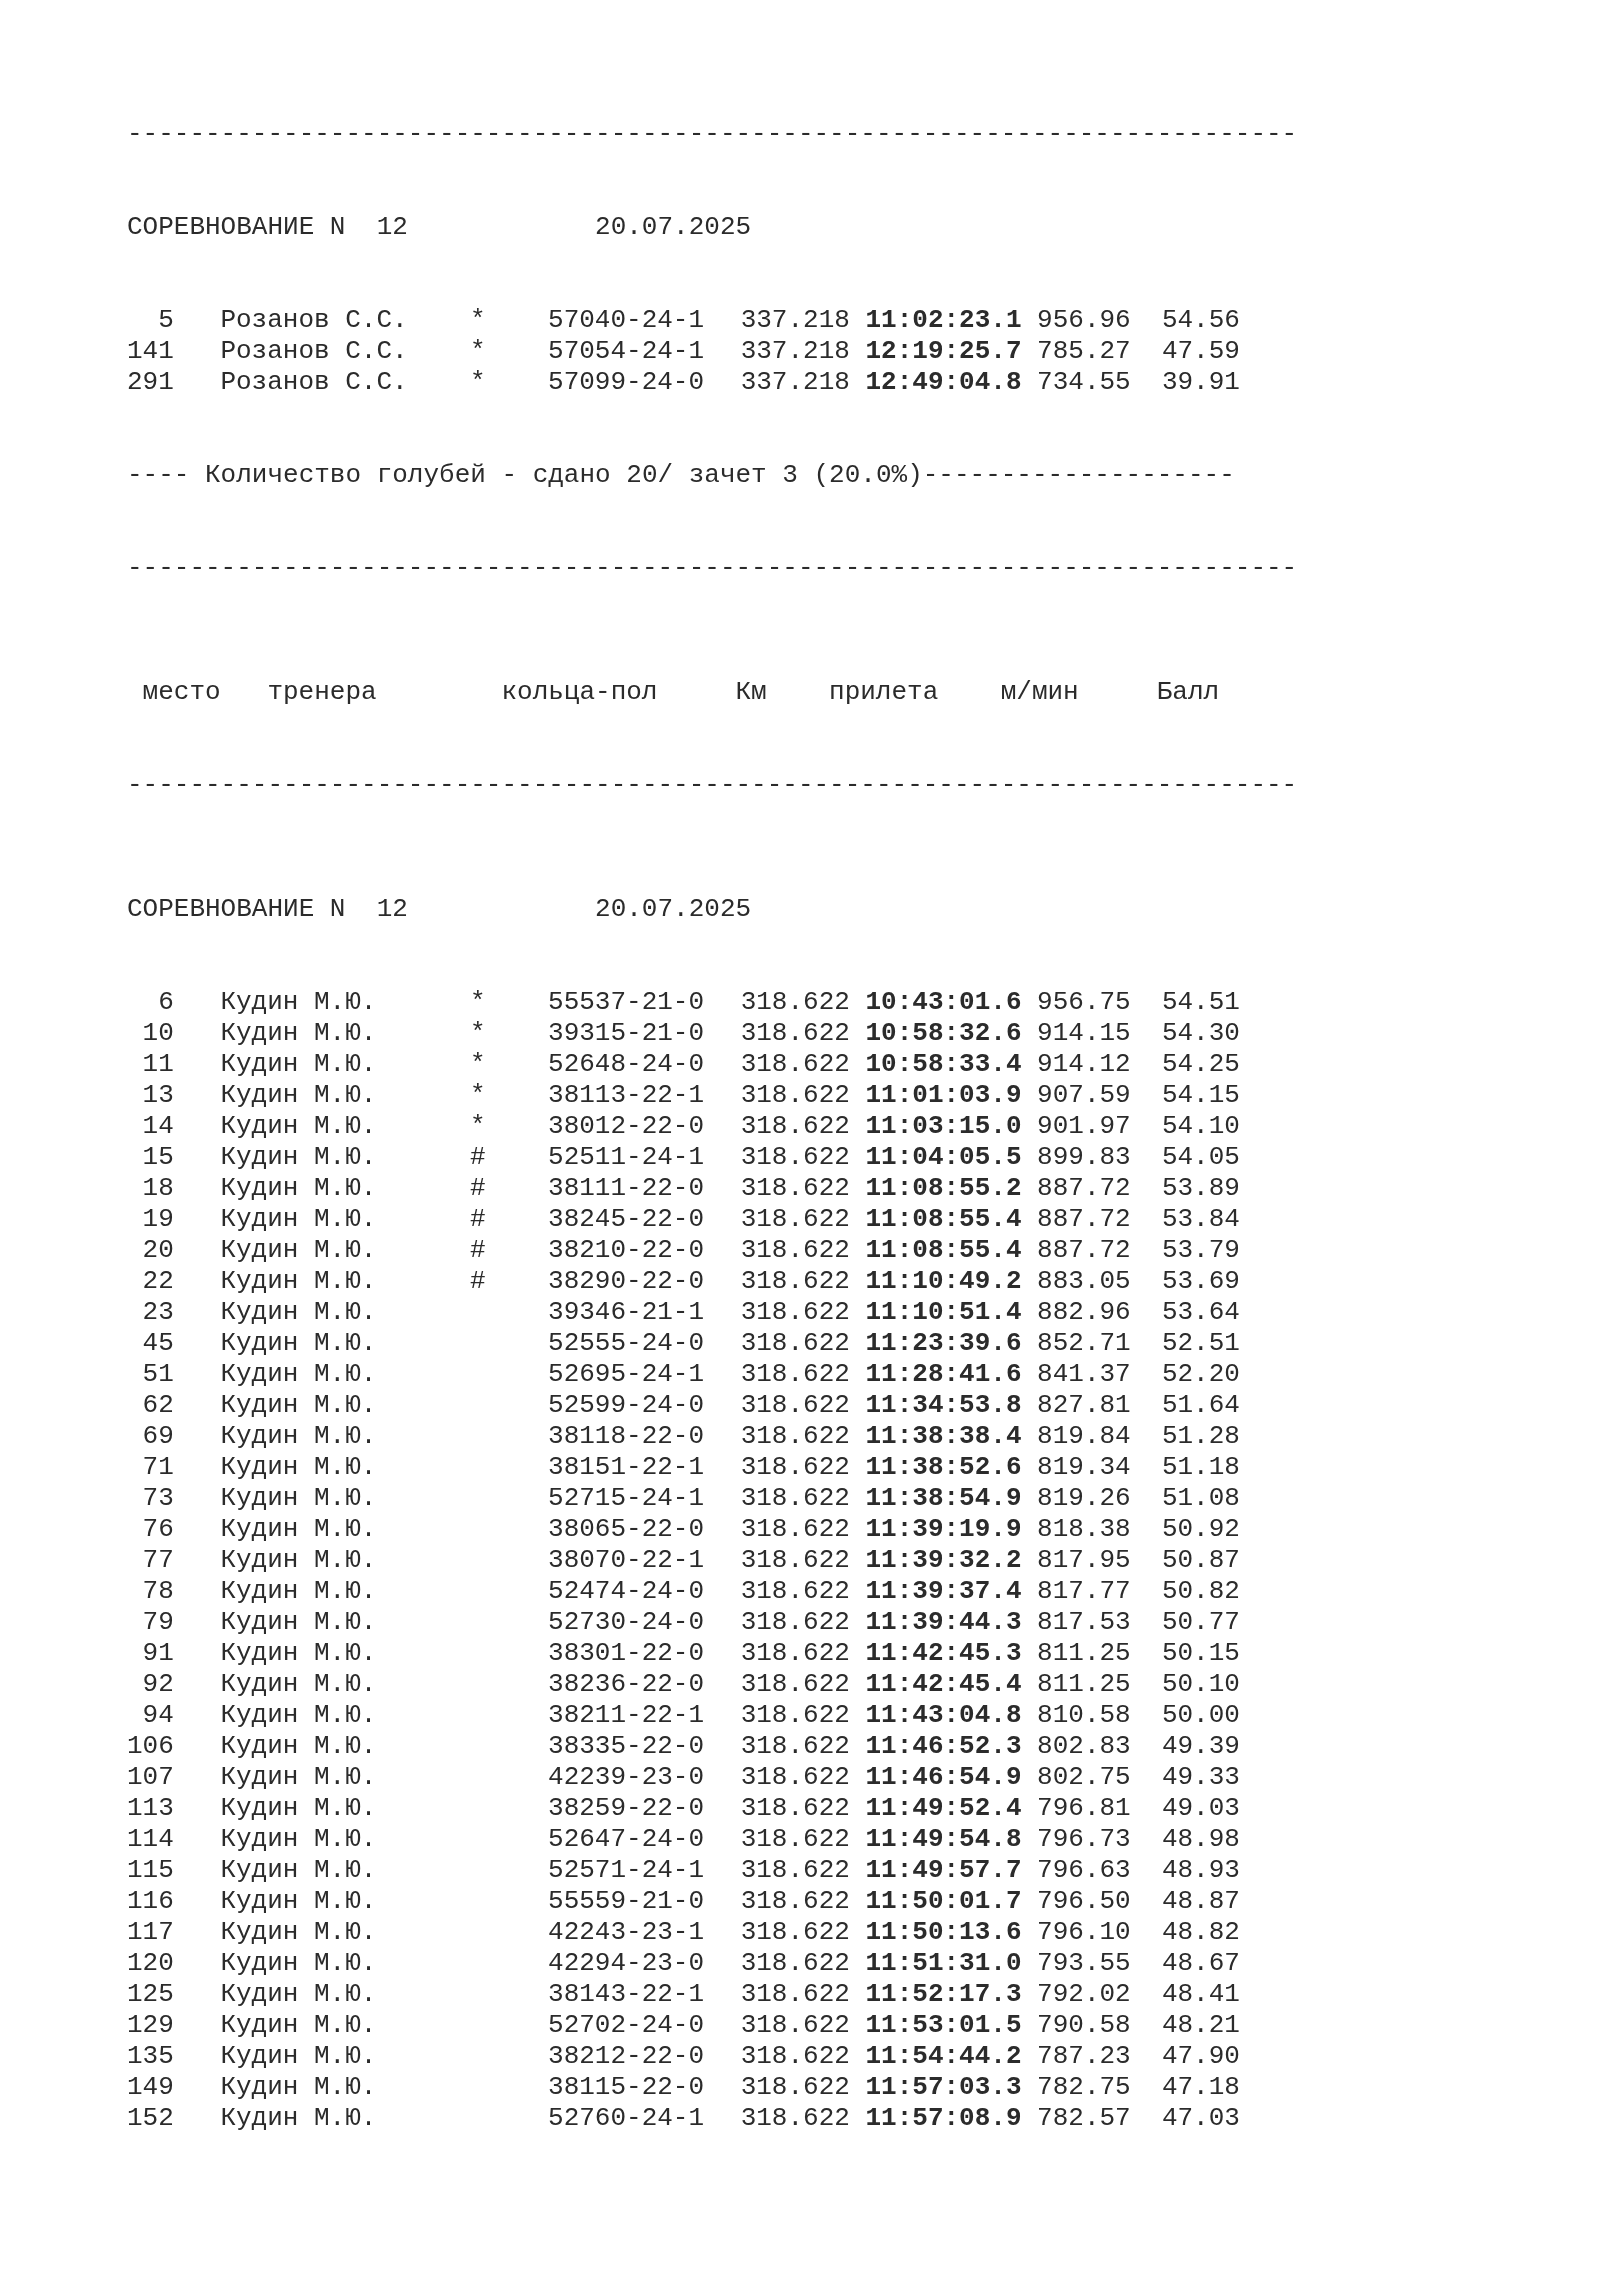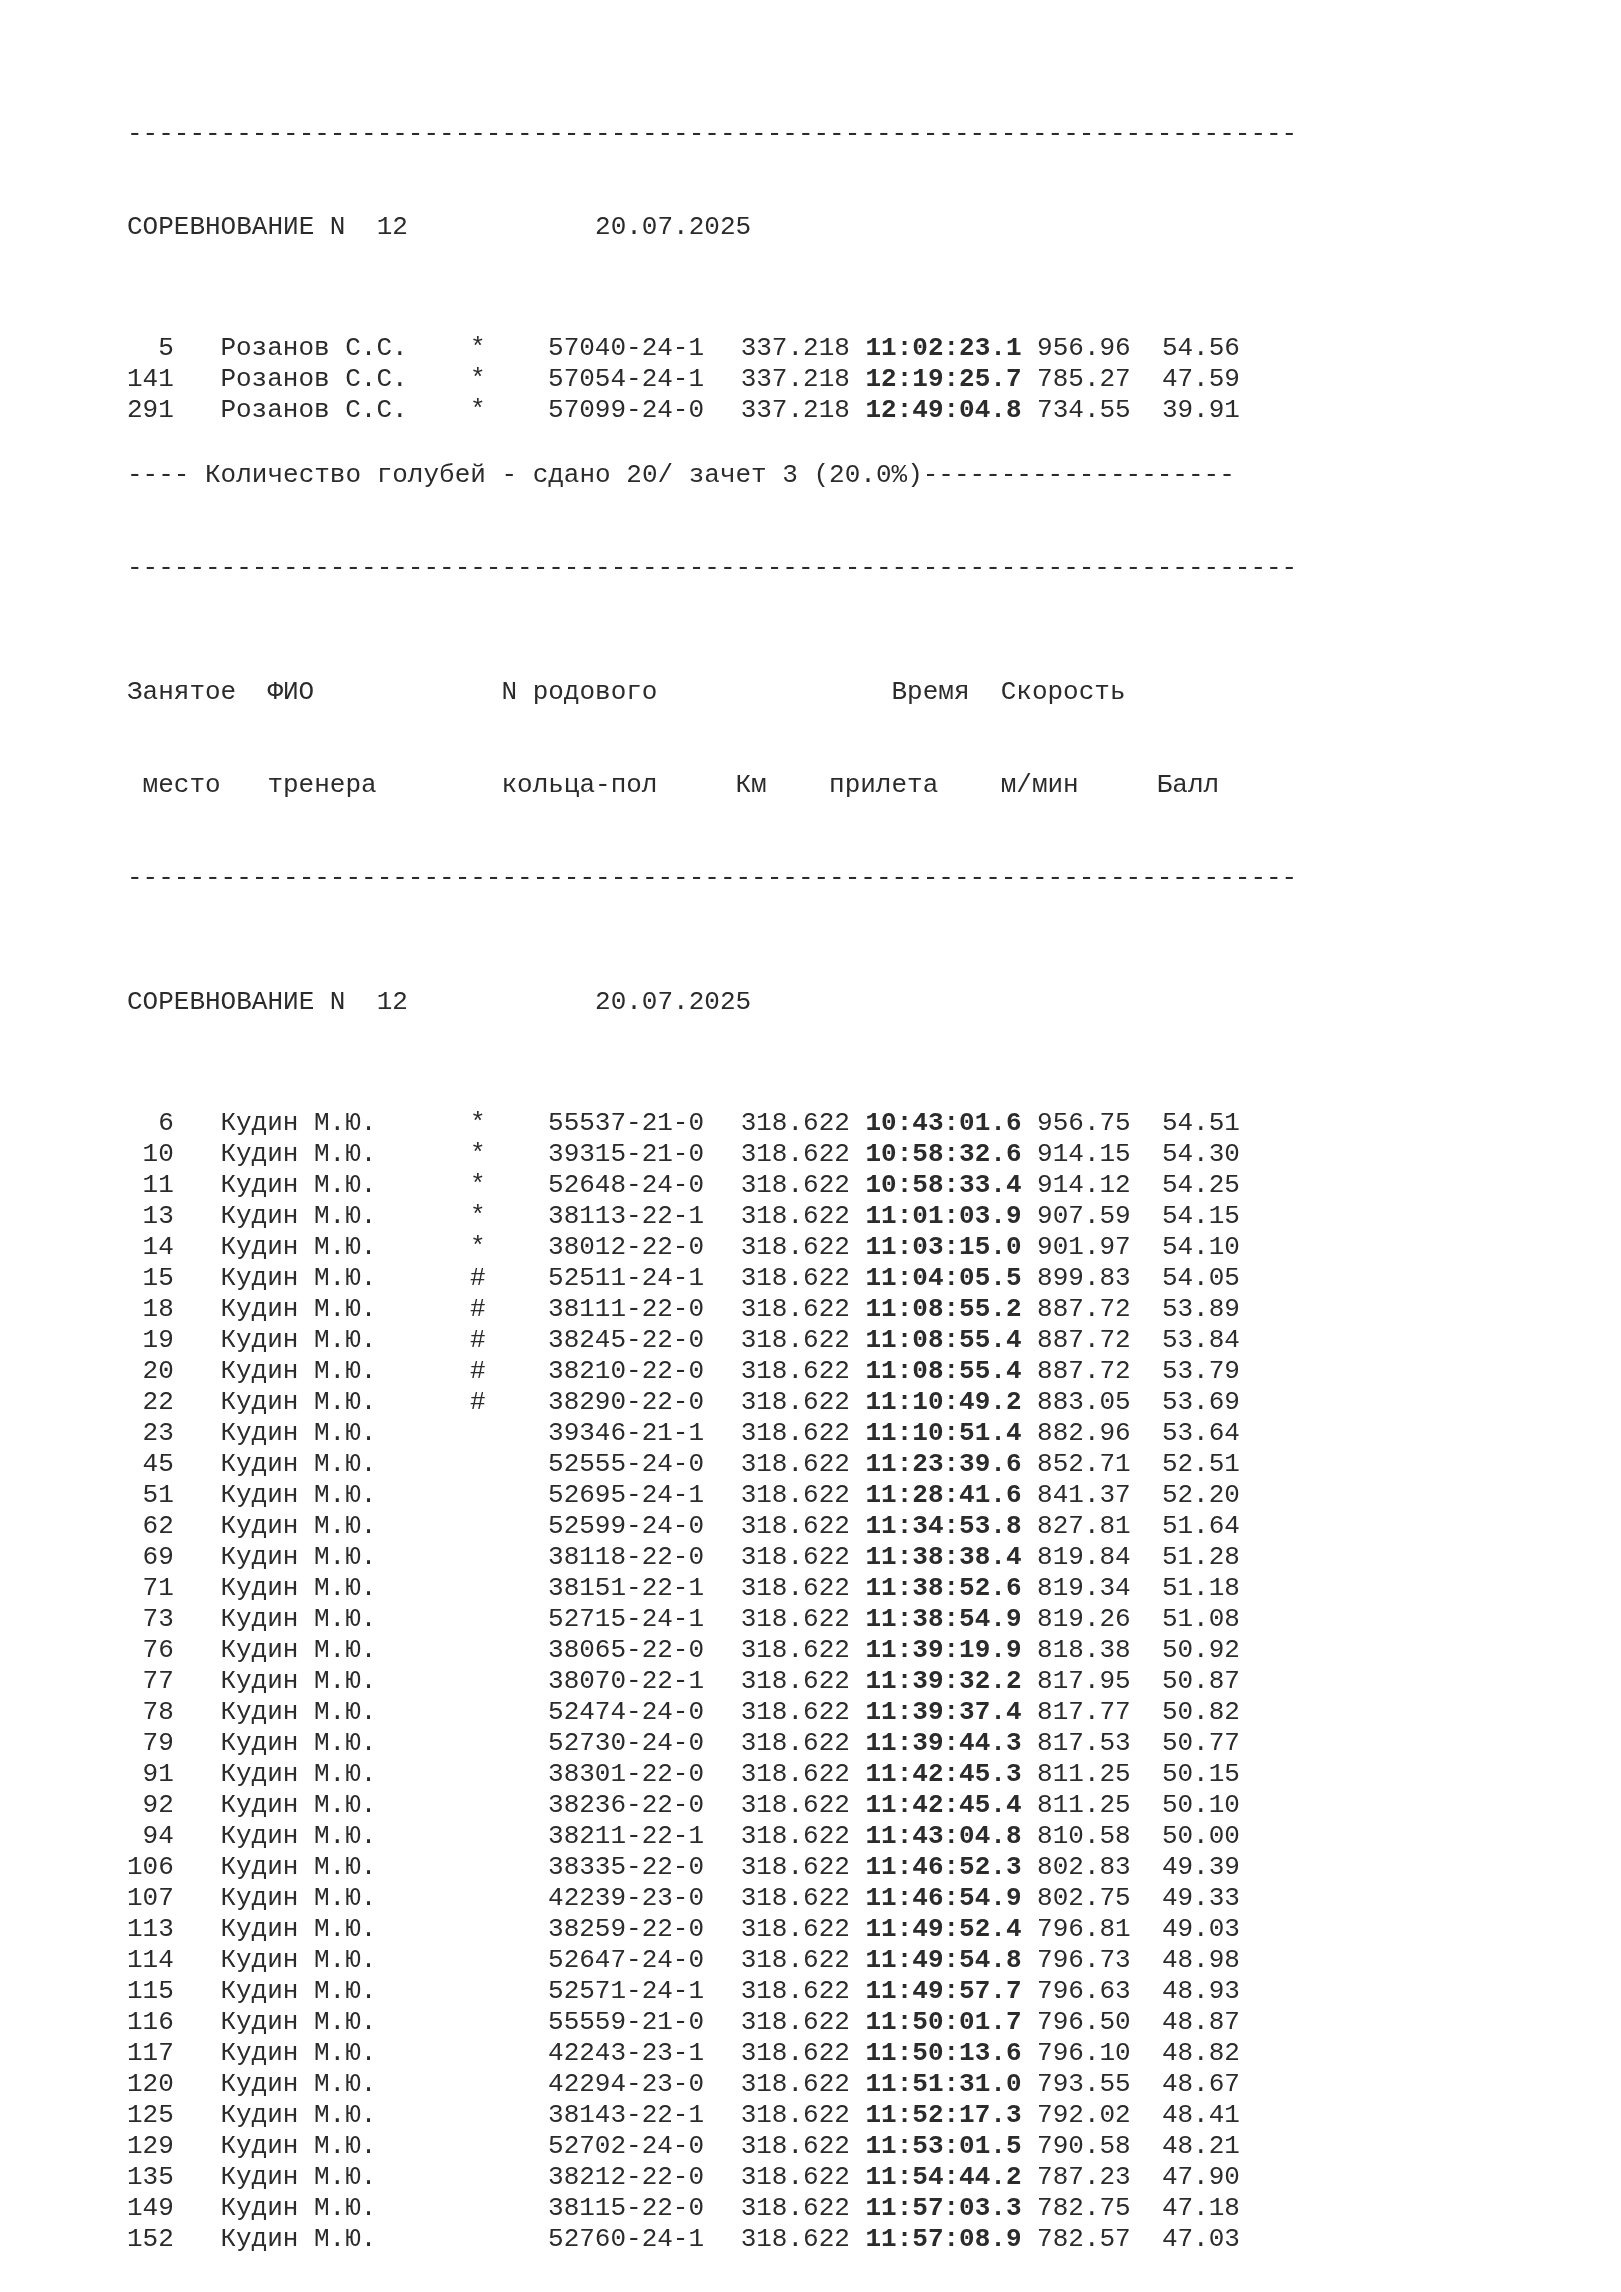--- a/index.html
+++ b/index.html
@@ -9,36 +9,35 @@
     font-family: "Liberation Mono", "DejaVu Sans Mono", monospace;
     font-size: 26px; line-height: 31px; color: #2b2b2b;
     white-space: pre; letter-spacing: 0;
   }
   .line { display: block; height: 31px; }
   .c { display: inline-block; }
   .w3 { width: 3ch; text-align: right; }
   .w1 { width: 1ch; }
   .name { width: 16ch; text-align: left; margin-left: 31px; }
   .flag { width: 5ch; text-align: left; }
-  .ring { width: 11ch; text-align: left; margin-top: 28px; }
+  .ring { width: 11ch; text-align: left; }
   .km { width: 8ch; text-align: left; margin-left: 21px; }
   .time { width: 11ch; text-align: left; font-weight: bold; }
   .speed { width: 8ch; text-align: right; }
   .score { width: 7ch; text-align: right; }
 </style>
 </head>
 <body>
 
 <div class="page">
   <span class="line">---------------------------------------------------------------------------</span>
   <span class="line"><span class="c" style="width:30ch">СОРЕВНОВАНИЕ N  12</span><span class="c">20.07.2025</span></span>
   <div id="section1-rows"><span class="line"><span class="c w3">5</span><span class="c w1"></span><span class="c name">Розанов С.С.</span><span class="c flag">*</span><span class="c ring">57040-24-1</span><span class="c km">337.218</span><span class="c time">11:02:23.1</span><span class="c speed" style="width:6ch">956.96</span><span class="c score">54.56</span></span><span class="line"><span class="c w3">141</span><span class="c w1"></span><span class="c name">Розанов С.С.</span><span class="c flag">*</span><span class="c ring">57054-24-1</span><span class="c km">337.218</span><span class="c time">12:19:25.7</span><span class="c speed" style="width:6ch">785.27</span><span class="c score">47.59</span></span><span class="line"><span class="c w3">291</span><span class="c w1"></span><span class="c name">Розанов С.С.</span><span class="c flag">*</span><span class="c ring">57099-24-0</span><span class="c km">337.218</span><span class="c time">12:49:04.8</span><span class="c speed" style="width:6ch">734.55</span><span class="c score">39.91</span></span></div>
   <span class="line">---- Количество голубей - сдано 20/ зачет 3 (20.0%)--------------------</span>
   <span class="line">---------------------------------------------------------------------------</span>
 
-  <span class="line"><span class="c" style="width:8ch">Занятое</span><span class="c" style="width:15ch;padding-left:1ch;box-sizing:content-box">ФИО</span><span class="c" style="width:10ch">N родового</span><span class="c" style="width:9ch"></span><span class="c" style="width:11ch;text-align:right">Время</span><span class="c" style="width:10ch;text-align:right">Скорость</span></span>
   <span class="line"><span class="c" style="width:7ch;padding-left:1ch;box-sizing:content-box">место</span><span class="c" style="width:15ch;padding-left:1ch;box-sizing:content-box">тренера</span><span class="c" style="width:10ch">кольца-пол</span><span class="c" style="width:7ch;text-align:right">Км</span><span class="c" style="width:11ch;text-align:right">прилета</span><span class="c" style="width:9ch;text-align:right">м/мин</span><span class="c" style="width:9ch;text-align:right">Балл</span></span>
   <span class="line">---------------------------------------------------------------------------</span>
 
   <span class="line"><span class="c" style="width:30ch">СОРЕВНОВАНИЕ N  12</span><span class="c">20.07.2025</span></span>
   <div id="section2-rows"><span class="line"><span class="c w3">6</span><span class="c w1"></span><span class="c name">Кудин М.Ю.</span><span class="c flag">*</span><span class="c ring">55537-21-0</span><span class="c km">318.622</span><span class="c time">10:43:01.6</span><span class="c speed" style="width:6ch">956.75</span><span class="c score">54.51</span></span><span class="line"><span class="c w3">10</span><span class="c w1"></span><span class="c name">Кудин М.Ю.</span><span class="c flag">*</span><span class="c ring">39315-21-0</span><span class="c km">318.622</span><span class="c time">10:58:32.6</span><span class="c speed" style="width:6ch">914.15</span><span class="c score">54.30</span></span><span class="line"><span class="c w3">11</span><span class="c w1"></span><span class="c name">Кудин М.Ю.</span><span class="c flag">*</span><span class="c ring">52648-24-0</span><span class="c km">318.622</span><span class="c time">10:58:33.4</span><span class="c speed" style="width:6ch">914.12</span><span class="c score">54.25</span></span><span class="line"><span class="c w3">13</span><span class="c w1"></span><span class="c name">Кудин М.Ю.</span><span class="c flag">*</span><span class="c ring">38113-22-1</span><span class="c km">318.622</span><span class="c time">11:01:03.9</span><span class="c speed" style="width:6ch">907.59</span><span class="c score">54.15</span></span><span class="line"><span class="c w3">14</span><span class="c w1"></span><span class="c name">Кудин М.Ю.</span><span class="c flag">*</span><span class="c ring">38012-22-0</span><span class="c km">318.622</span><span class="c time">11:03:15.0</span><span class="c speed" style="width:6ch">901.97</span><span class="c score">54.10</span></span><span class="line"><span class="c w3">15</span><span class="c w1"></span><span class="c name">Кудин М.Ю.</span><span class="c flag">#</span><span class="c ring">52511-24-1</span><span class="c km">318.622</span><span class="c time">11:04:05.5</span><span class="c speed" style="width:6ch">899.83</span><span class="c score">54.05</span></span><span class="line"><span class="c w3">18</span><span class="c w1"></span><span class="c name">Кудин М.Ю.</span><span class="c flag">#</span><span class="c ring">38111-22-0</span><span class="c km">318.622</span><span class="c time">11:08:55.2</span><span class="c speed" style="width:6ch">887.72</span><span class="c score">53.89</span></span><span class="line"><span class="c w3">19</span><span class="c w1"></span><span class="c name">Кудин М.Ю.</span><span class="c flag">#</span><span class="c ring">38245-22-0</span><span class="c km">318.622</span><span class="c time">11:08:55.4</span><span class="c speed" style="width:6ch">887.72</span><span class="c score">53.84</span></span><span class="line"><span class="c w3">20</span><span class="c w1"></span><span class="c name">Кудин М.Ю.</span><span class="c flag">#</span><span class="c ring">38210-22-0</span><span class="c km">318.622</span><span class="c time">11:08:55.4</span><span class="c speed" style="width:6ch">887.72</span><span class="c score">53.79</span></span><span class="line"><span class="c w3">22</span><span class="c w1"></span><span class="c name">Кудин М.Ю.</span><span class="c flag">#</span><span class="c ring">38290-22-0</span><span class="c km">318.622</span><span class="c time">11:10:49.2</span><span class="c speed" style="width:6ch">883.05</span><span class="c score">53.69</span></span><span class="line"><span class="c w3">23</span><span class="c w1"></span><span class="c name">Кудин М.Ю.</span><span class="c flag"></span><span class="c ring">39346-21-1</span><span class="c km">318.622</span><span class="c time">11:10:51.4</span><span class="c speed" style="width:6ch">882.96</span><span class="c score">53.64</span></span><span class="line"><span class="c w3">45</span><span class="c w1"></span><span class="c name">Кудин М.Ю.</span><span class="c flag"></span><span class="c ring">52555-24-0</span><span class="c km">318.622</span><span class="c time">11:23:39.6</span><span class="c speed" style="width:6ch">852.71</span><span class="c score">52.51</span></span><span class="line"><span class="c w3">51</span><span class="c w1"></span><span class="c name">Кудин М.Ю.</span><span class="c flag"></span><span class="c ring">52695-24-1</span><span class="c km">318.622</span><span class="c time">11:28:41.6</span><span class="c speed" style="width:6ch">841.37</span><span class="c score">52.20</span></span><span class="line"><span class="c w3">62</span><span class="c w1"></span><span class="c name">Кудин М.Ю.</span><span class="c flag"></span><span class="c ring">52599-24-0</span><span class="c km">318.622</span><span class="c time">11:34:53.8</span><span class="c speed" style="width:6ch">827.81</span><span class="c score">51.64</span></span><span class="line"><span class="c w3">69</span><span class="c w1"></span><span class="c name">Кудин М.Ю.</span><span class="c flag"></span><span class="c ring">38118-22-0</span><span class="c km">318.622</span><span class="c time">11:38:38.4</span><span class="c speed" style="width:6ch">819.84</span><span class="c score">51.28</span></span><span class="line"><span class="c w3">71</span><span class="c w1"></span><span class="c name">Кудин М.Ю.</span><span class="c flag"></span><span class="c ring">38151-22-1</span><span class="c km">318.622</span><span class="c time">11:38:52.6</span><span class="c speed" style="width:6ch">819.34</span><span class="c score">51.18</span></span><span class="line"><span class="c w3">73</span><span class="c w1"></span><span class="c name">Кудин М.Ю.</span><span class="c flag"></span><span class="c ring">52715-24-1</span><span class="c km">318.622</span><span class="c time">11:38:54.9</span><span class="c speed" style="width:6ch">819.26</span><span class="c score">51.08</span></span><span class="line"><span class="c w3">76</span><span class="c w1"></span><span class="c name">Кудин М.Ю.</span><span class="c flag"></span><span class="c ring">38065-22-0</span><span class="c km">318.622</span><span class="c time">11:39:19.9</span><span class="c speed" style="width:6ch">818.38</span><span class="c score">50.92</span></span><span class="line"><span class="c w3">77</span><span class="c w1"></span><span class="c name">Кудин М.Ю.</span><span class="c flag"></span><span class="c ring">38070-22-1</span><span class="c km">318.622</span><span class="c time">11:39:32.2</span><span class="c speed" style="width:6ch">817.95</span><span class="c score">50.87</span></span><span class="line"><span class="c w3">78</span><span class="c w1"></span><span class="c name">Кудин М.Ю.</span><span class="c flag"></span><span class="c ring">52474-24-0</span><span class="c km">318.622</span><span class="c time">11:39:37.4</span><span class="c speed" style="width:6ch">817.77</span><span class="c score">50.82</span></span><span class="line"><span class="c w3">79</span><span class="c w1"></span><span class="c name">Кудин М.Ю.</span><span class="c flag"></span><span class="c ring">52730-24-0</span><span class="c km">318.622</span><span class="c time">11:39:44.3</span><span class="c speed" style="width:6ch">817.53</span><span class="c score">50.77</span></span><span class="line"><span class="c w3">91</span><span class="c w1"></span><span class="c name">Кудин М.Ю.</span><span class="c flag"></span><span class="c ring">38301-22-0</span><span class="c km">318.622</span><span class="c time">11:42:45.3</span><span class="c speed" style="width:6ch">811.25</span><span class="c score">50.15</span></span><span class="line"><span class="c w3">92</span><span class="c w1"></span><span class="c name">Кудин М.Ю.</span><span class="c flag"></span><span class="c ring">38236-22-0</span><span class="c km">318.622</span><span class="c time">11:42:45.4</span><span class="c speed" style="width:6ch">811.25</span><span class="c score">50.10</span></span><span class="line"><span class="c w3">94</span><span class="c w1"></span><span class="c name">Кудин М.Ю.</span><span class="c flag"></span><span class="c ring">38211-22-1</span><span class="c km">318.622</span><span class="c time">11:43:04.8</span><span class="c speed" style="width:6ch">810.58</span><span class="c score">50.00</span></span><span class="line"><span class="c w3">106</span><span class="c w1"></span><span class="c name">Кудин М.Ю.</span><span class="c flag"></span><span class="c ring">38335-22-0</span><span class="c km">318.622</span><span class="c time">11:46:52.3</span><span class="c speed" style="width:6ch">802.83</span><span class="c score">49.39</span></span><span class="line"><span class="c w3">107</span><span class="c w1"></span><span class="c name">Кудин М.Ю.</span><span class="c flag"></span><span class="c ring">42239-23-0</span><span class="c km">318.622</span><span class="c time">11:46:54.9</span><span class="c speed" style="width:6ch">802.75</span><span class="c score">49.33</span></span><span class="line"><span class="c w3">113</span><span class="c w1"></span><span class="c name">Кудин М.Ю.</span><span class="c flag"></span><span class="c ring">38259-22-0</span><span class="c km">318.622</span><span class="c time">11:49:52.4</span><span class="c speed" style="width:6ch">796.81</span><span class="c score">49.03</span></span><span class="line"><span class="c w3">114</span><span class="c w1"></span><span class="c name">Кудин М.Ю.</span><span class="c flag"></span><span class="c ring">52647-24-0</span><span class="c km">318.622</span><span class="c time">11:49:54.8</span><span class="c speed" style="width:6ch">796.73</span><span class="c score">48.98</span></span><span class="line"><span class="c w3">115</span><span class="c w1"></span><span class="c name">Кудин М.Ю.</span><span class="c flag"></span><span class="c ring">52571-24-1</span><span class="c km">318.622</span><span class="c time">11:49:57.7</span><span class="c speed" style="width:6ch">796.63</span><span class="c score">48.93</span></span><span class="line"><span class="c w3">116</span><span class="c w1"></span><span class="c name">Кудин М.Ю.</span><span class="c flag"></span><span class="c ring">55559-21-0</span><span class="c km">318.622</span><span class="c time">11:50:01.7</span><span class="c speed" style="width:6ch">796.50</span><span class="c score">48.87</span></span><span class="line"><span class="c w3">117</span><span class="c w1"></span><span class="c name">Кудин М.Ю.</span><span class="c flag"></span><span class="c ring">42243-23-1</span><span class="c km">318.622</span><span class="c time">11:50:13.6</span><span class="c speed" style="width:6ch">796.10</span><span class="c score">48.82</span></span><span class="line"><span class="c w3">120</span><span class="c w1"></span><span class="c name">Кудин М.Ю.</span><span class="c flag"></span><span class="c ring">42294-23-0</span><span class="c km">318.622</span><span class="c time">11:51:31.0</span><span class="c speed" style="width:6ch">793.55</span><span class="c score">48.67</span></span><span class="line"><span class="c w3">125</span><span class="c w1"></span><span class="c name">Кудин М.Ю.</span><span class="c flag"></span><span class="c ring">38143-22-1</span><span class="c km">318.622</span><span class="c time">11:52:17.3</span><span class="c speed" style="width:6ch">792.02</span><span class="c score">48.41</span></span><span class="line"><span class="c w3">129</span><span class="c w1"></span><span class="c name">Кудин М.Ю.</span><span class="c flag"></span><span class="c ring">52702-24-0</span><span class="c km">318.622</span><span class="c time">11:53:01.5</span><span class="c speed" style="width:6ch">790.58</span><span class="c score">48.21</span></span><span class="line"><span class="c w3">135</span><span class="c w1"></span><span class="c name">Кудин М.Ю.</span><span class="c flag"></span><span class="c ring">38212-22-0</span><span class="c km">318.622</span><span class="c time">11:54:44.2</span><span class="c speed" style="width:6ch">787.23</span><span class="c score">47.90</span></span><span class="line"><span class="c w3">149</span><span class="c w1"></span><span class="c name">Кудин М.Ю.</span><span class="c flag"></span><span class="c ring">38115-22-0</span><span class="c km">318.622</span><span class="c time">11:57:03.3</span><span class="c speed" style="width:6ch">782.75</span><span class="c score">47.18</span></span><span class="line"><span class="c w3">152</span><span class="c w1"></span><span class="c name">Кудин М.Ю.</span><span class="c flag"></span><span class="c ring">52760-24-1</span><span class="c km">318.622</span><span class="c time">11:57:08.9</span><span class="c speed" style="width:6ch">782.57</span><span class="c score">47.03</span></span></div>
 </div>
 
 
 </body></html>

